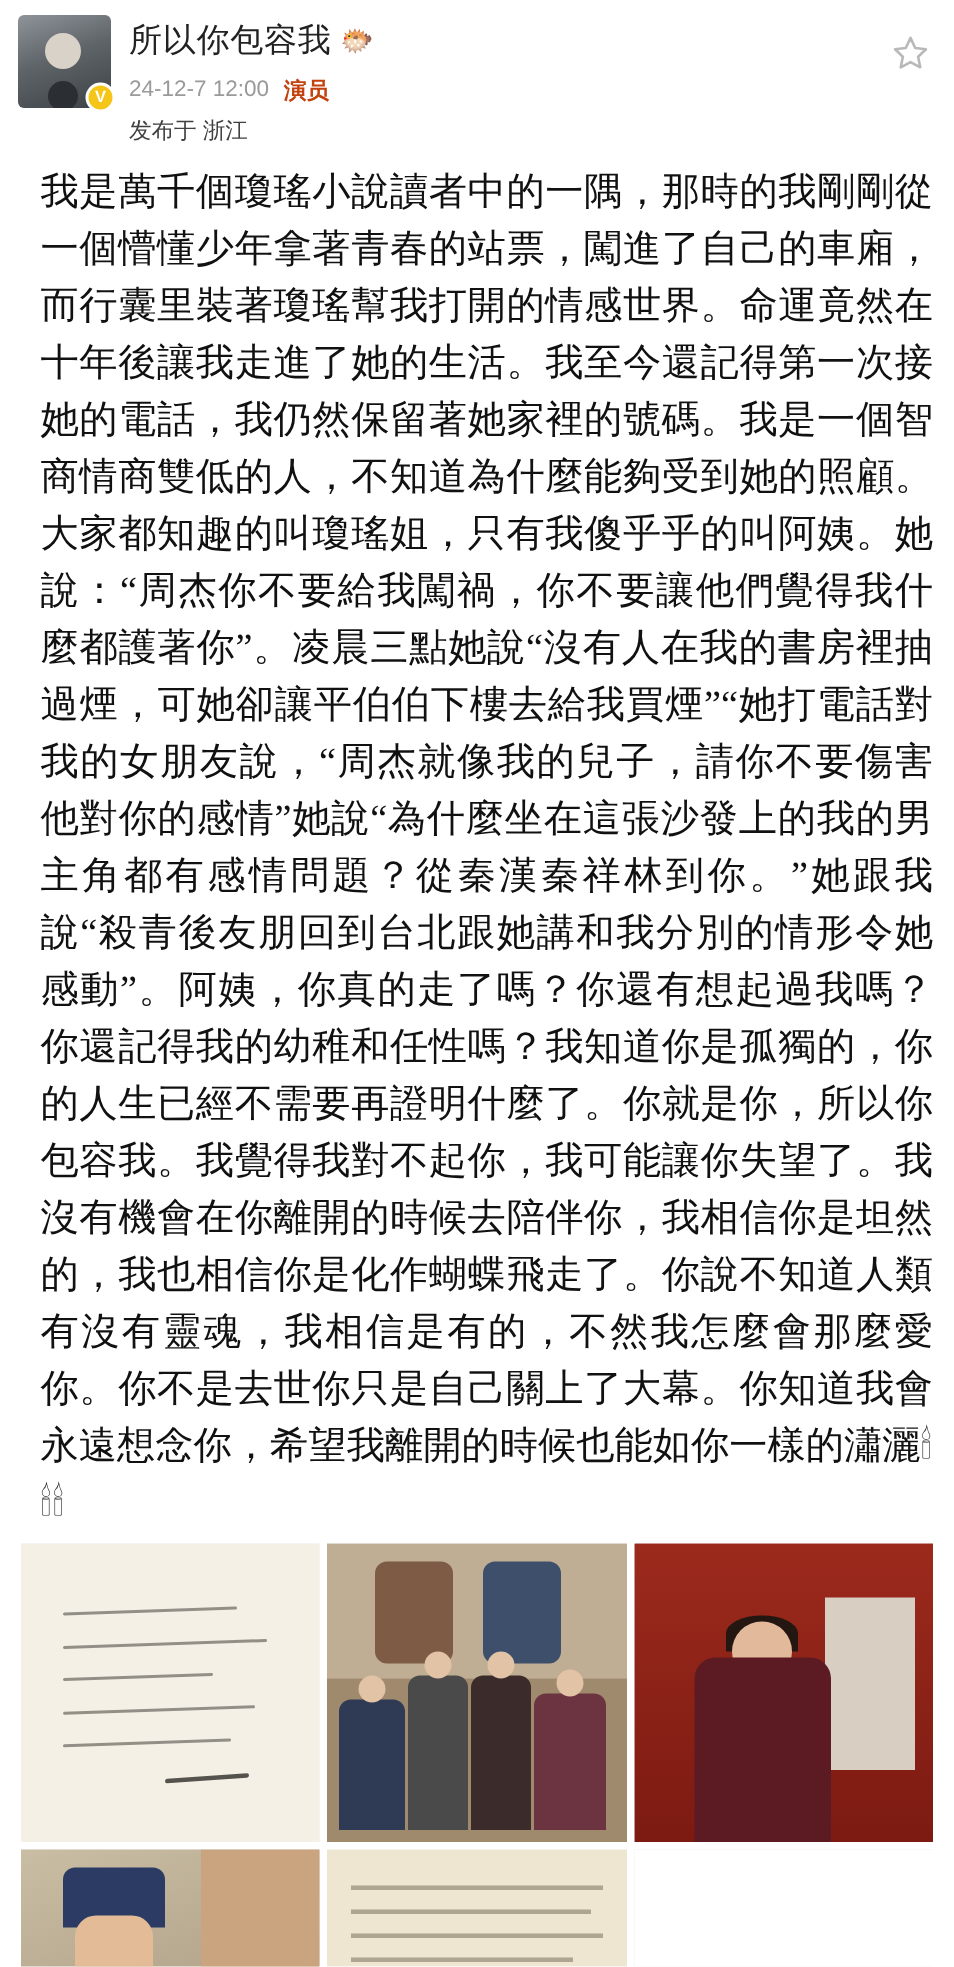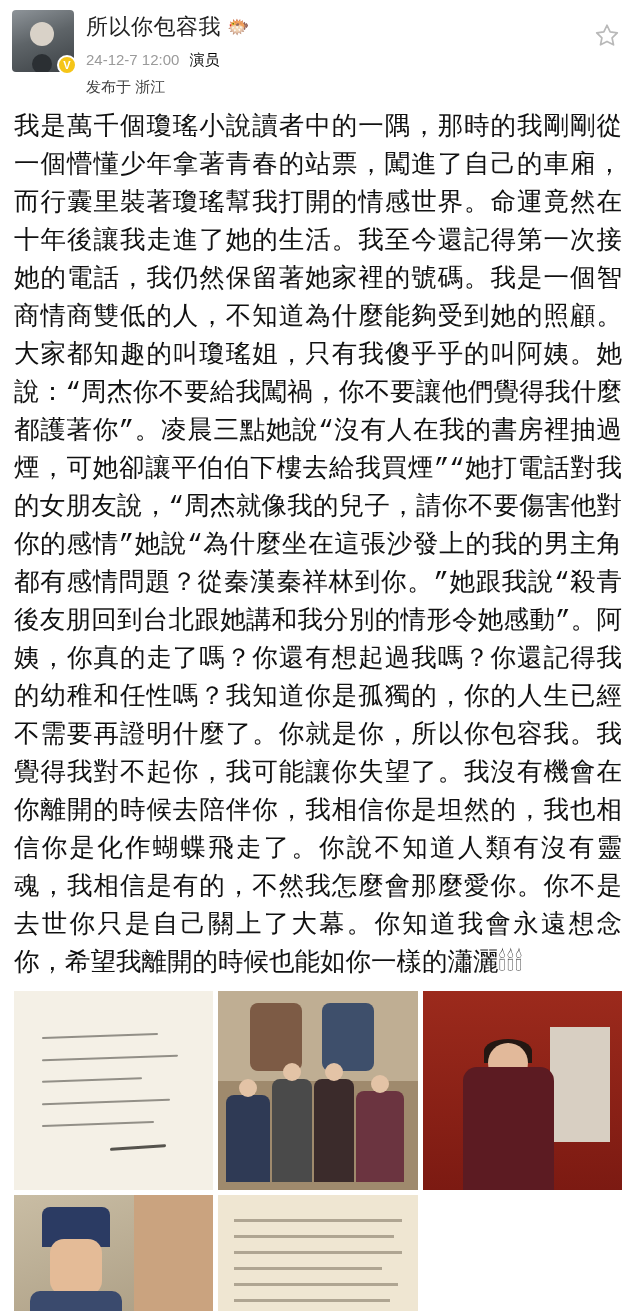--- a/index.html
+++ b/index.html
@@ -83,45 +83,45 @@
     line-height: 1;
   }
   .meta-row {
     margin-top: 9px;
     font-size: 15px;
     color: #9a9a9a;
     display: flex;
     align-items: flex-start;
     gap: 10px;
   }
-  .meta-tag { color: #000000; }
+  .meta-tag { color: #c2410c; font-weight: bold; }
   .location-row {
     margin-top: 8px;
     font-size: 15px;
     color: #404040;
   }
   .star-btn {
     position: absolute;
     right: 16px;
     top: 22px;
     width: 26px;
     height: 26px;
     color: #b9b9b9;
   }
   .star-btn svg { display: block; }
 
   
   .post-body {
-    padding: 6px 14px 4px 14px;
+    padding: 6px 14px 4px 27px;
     font-size: 25.5px;
     line-height: 38px;
     color: #111;
     text-align: justify;
     text-justify: inter-ideograph;
-    font-family: Liberation Mono, monospace;
+    font-family: Liberation Serif, serif;
     letter-spacing: 0px;
     white-space: normal;
   }
   .post-body .tail-emoji { letter-spacing: 1px; }
 
   
   .img-grid {
     display: grid;
     grid-template-columns: repeat(3, 1fr);
     gap: 5px;

